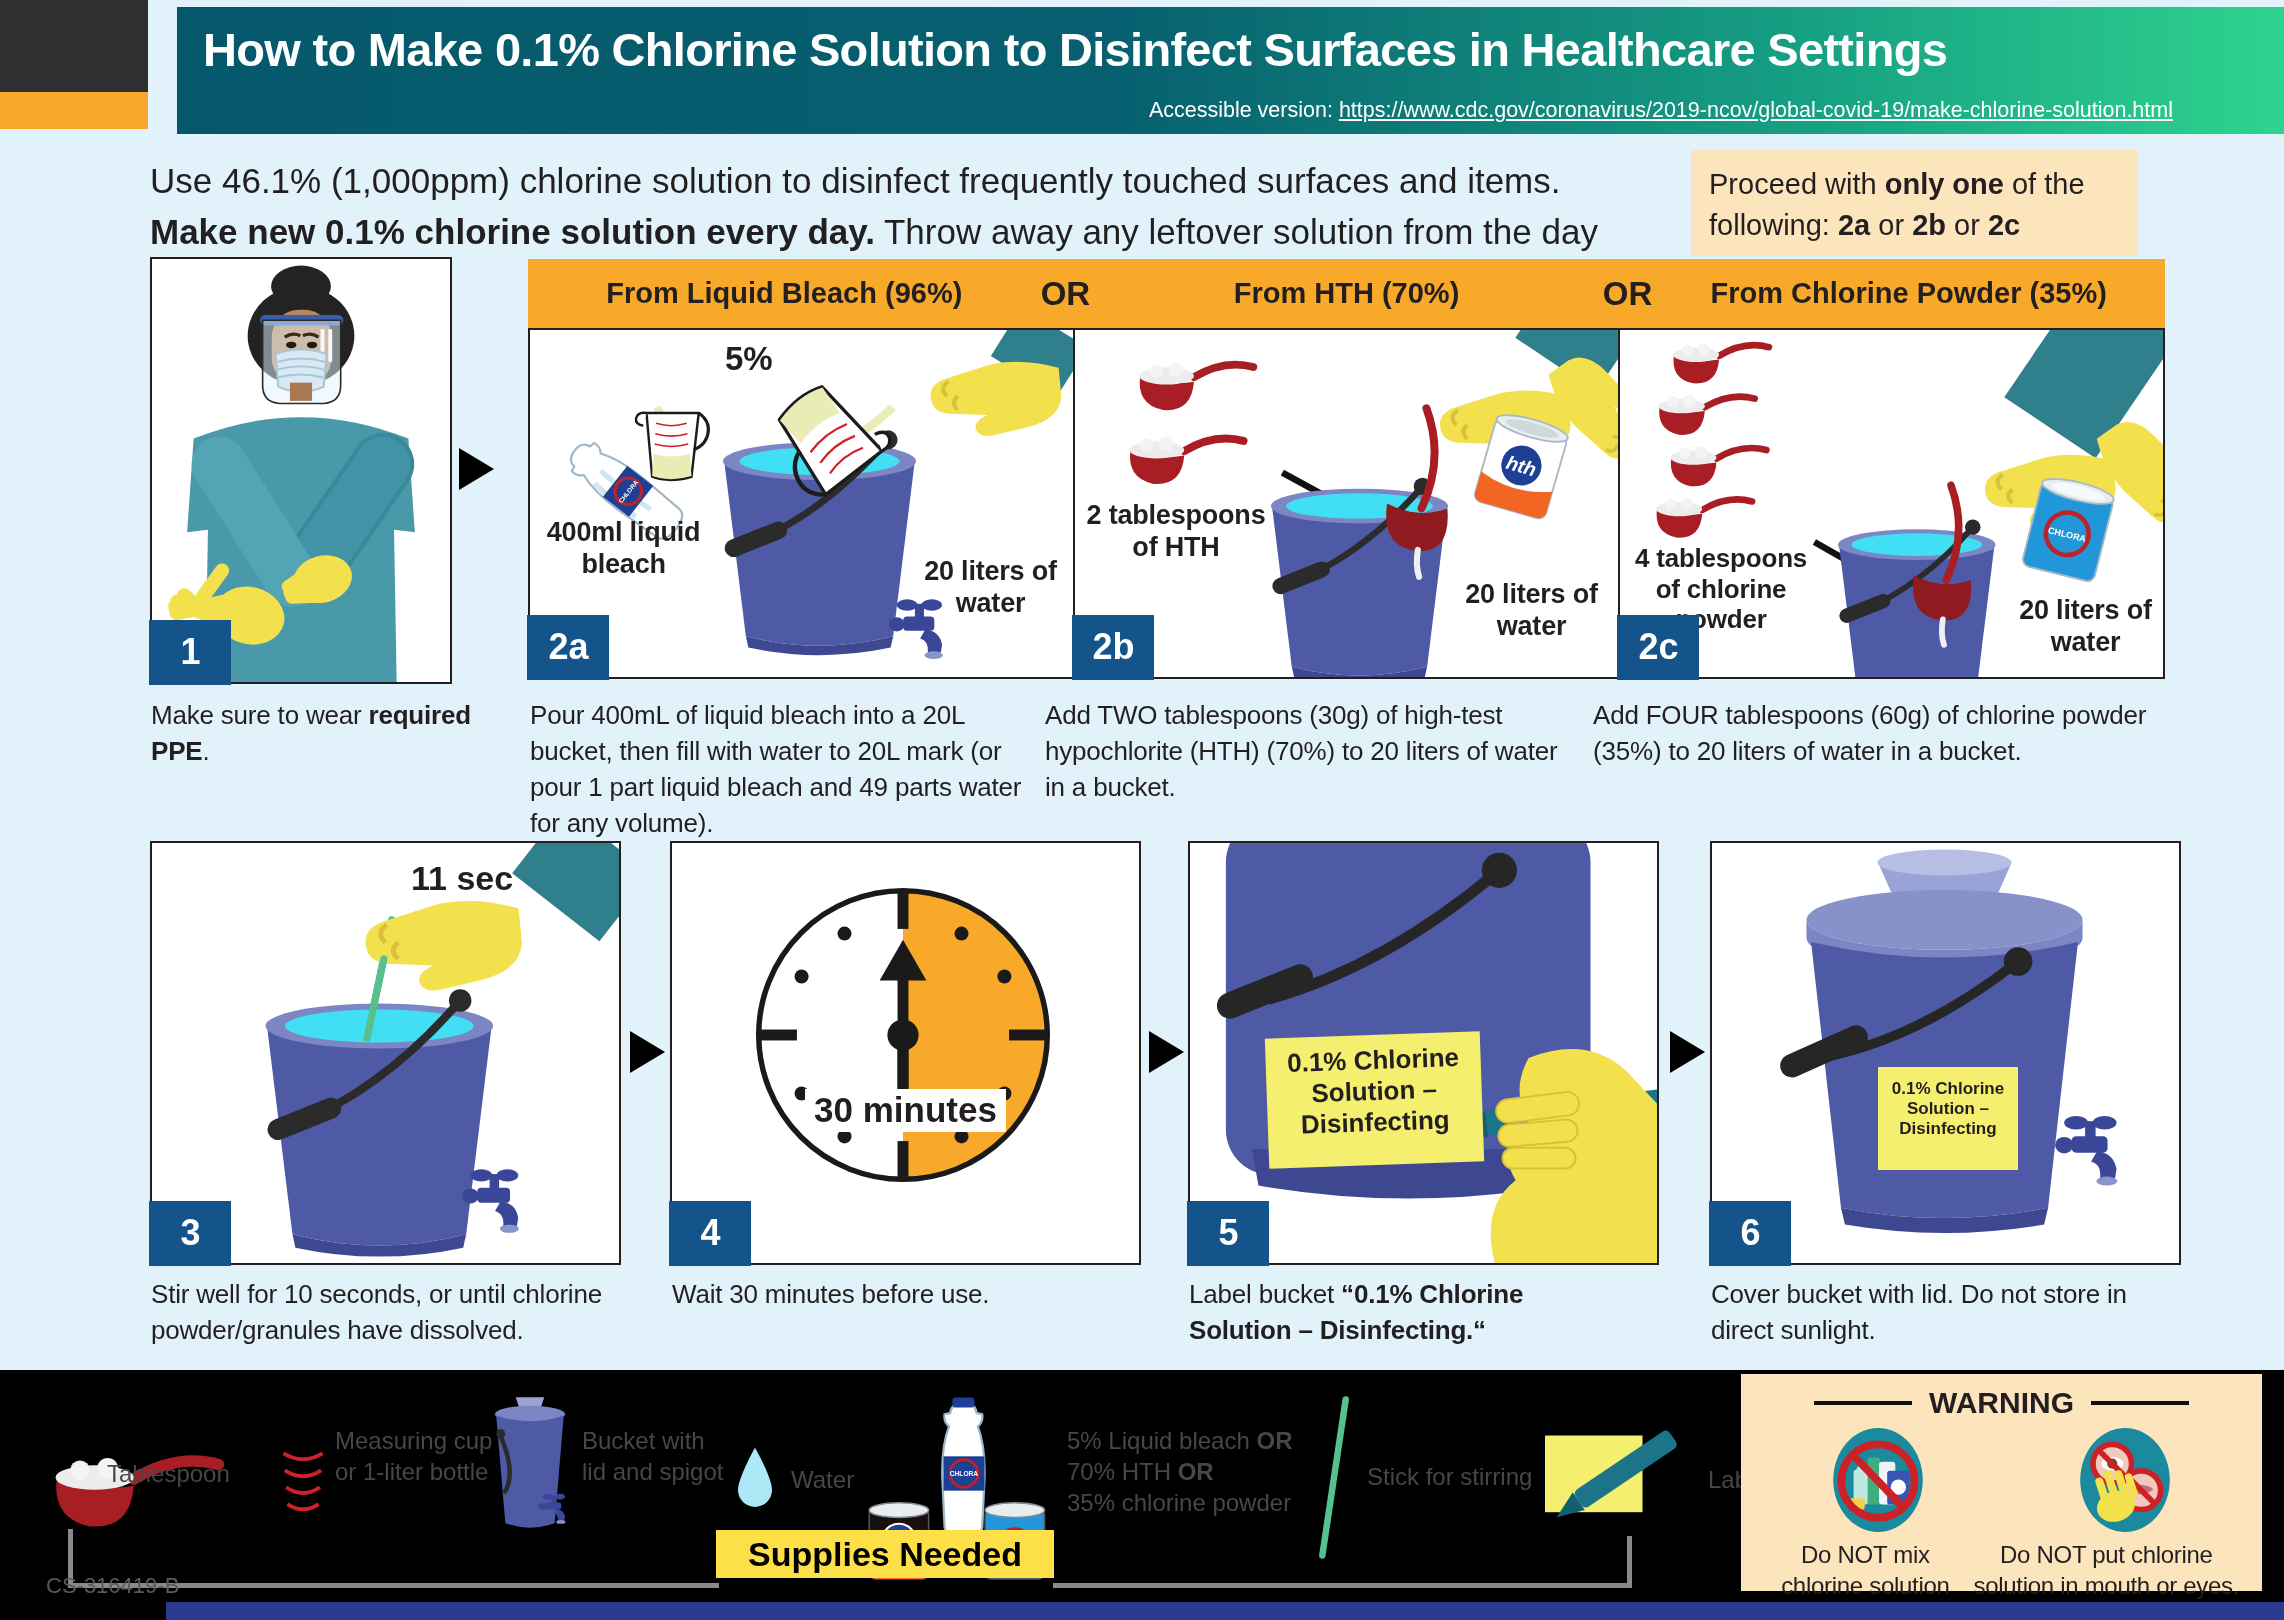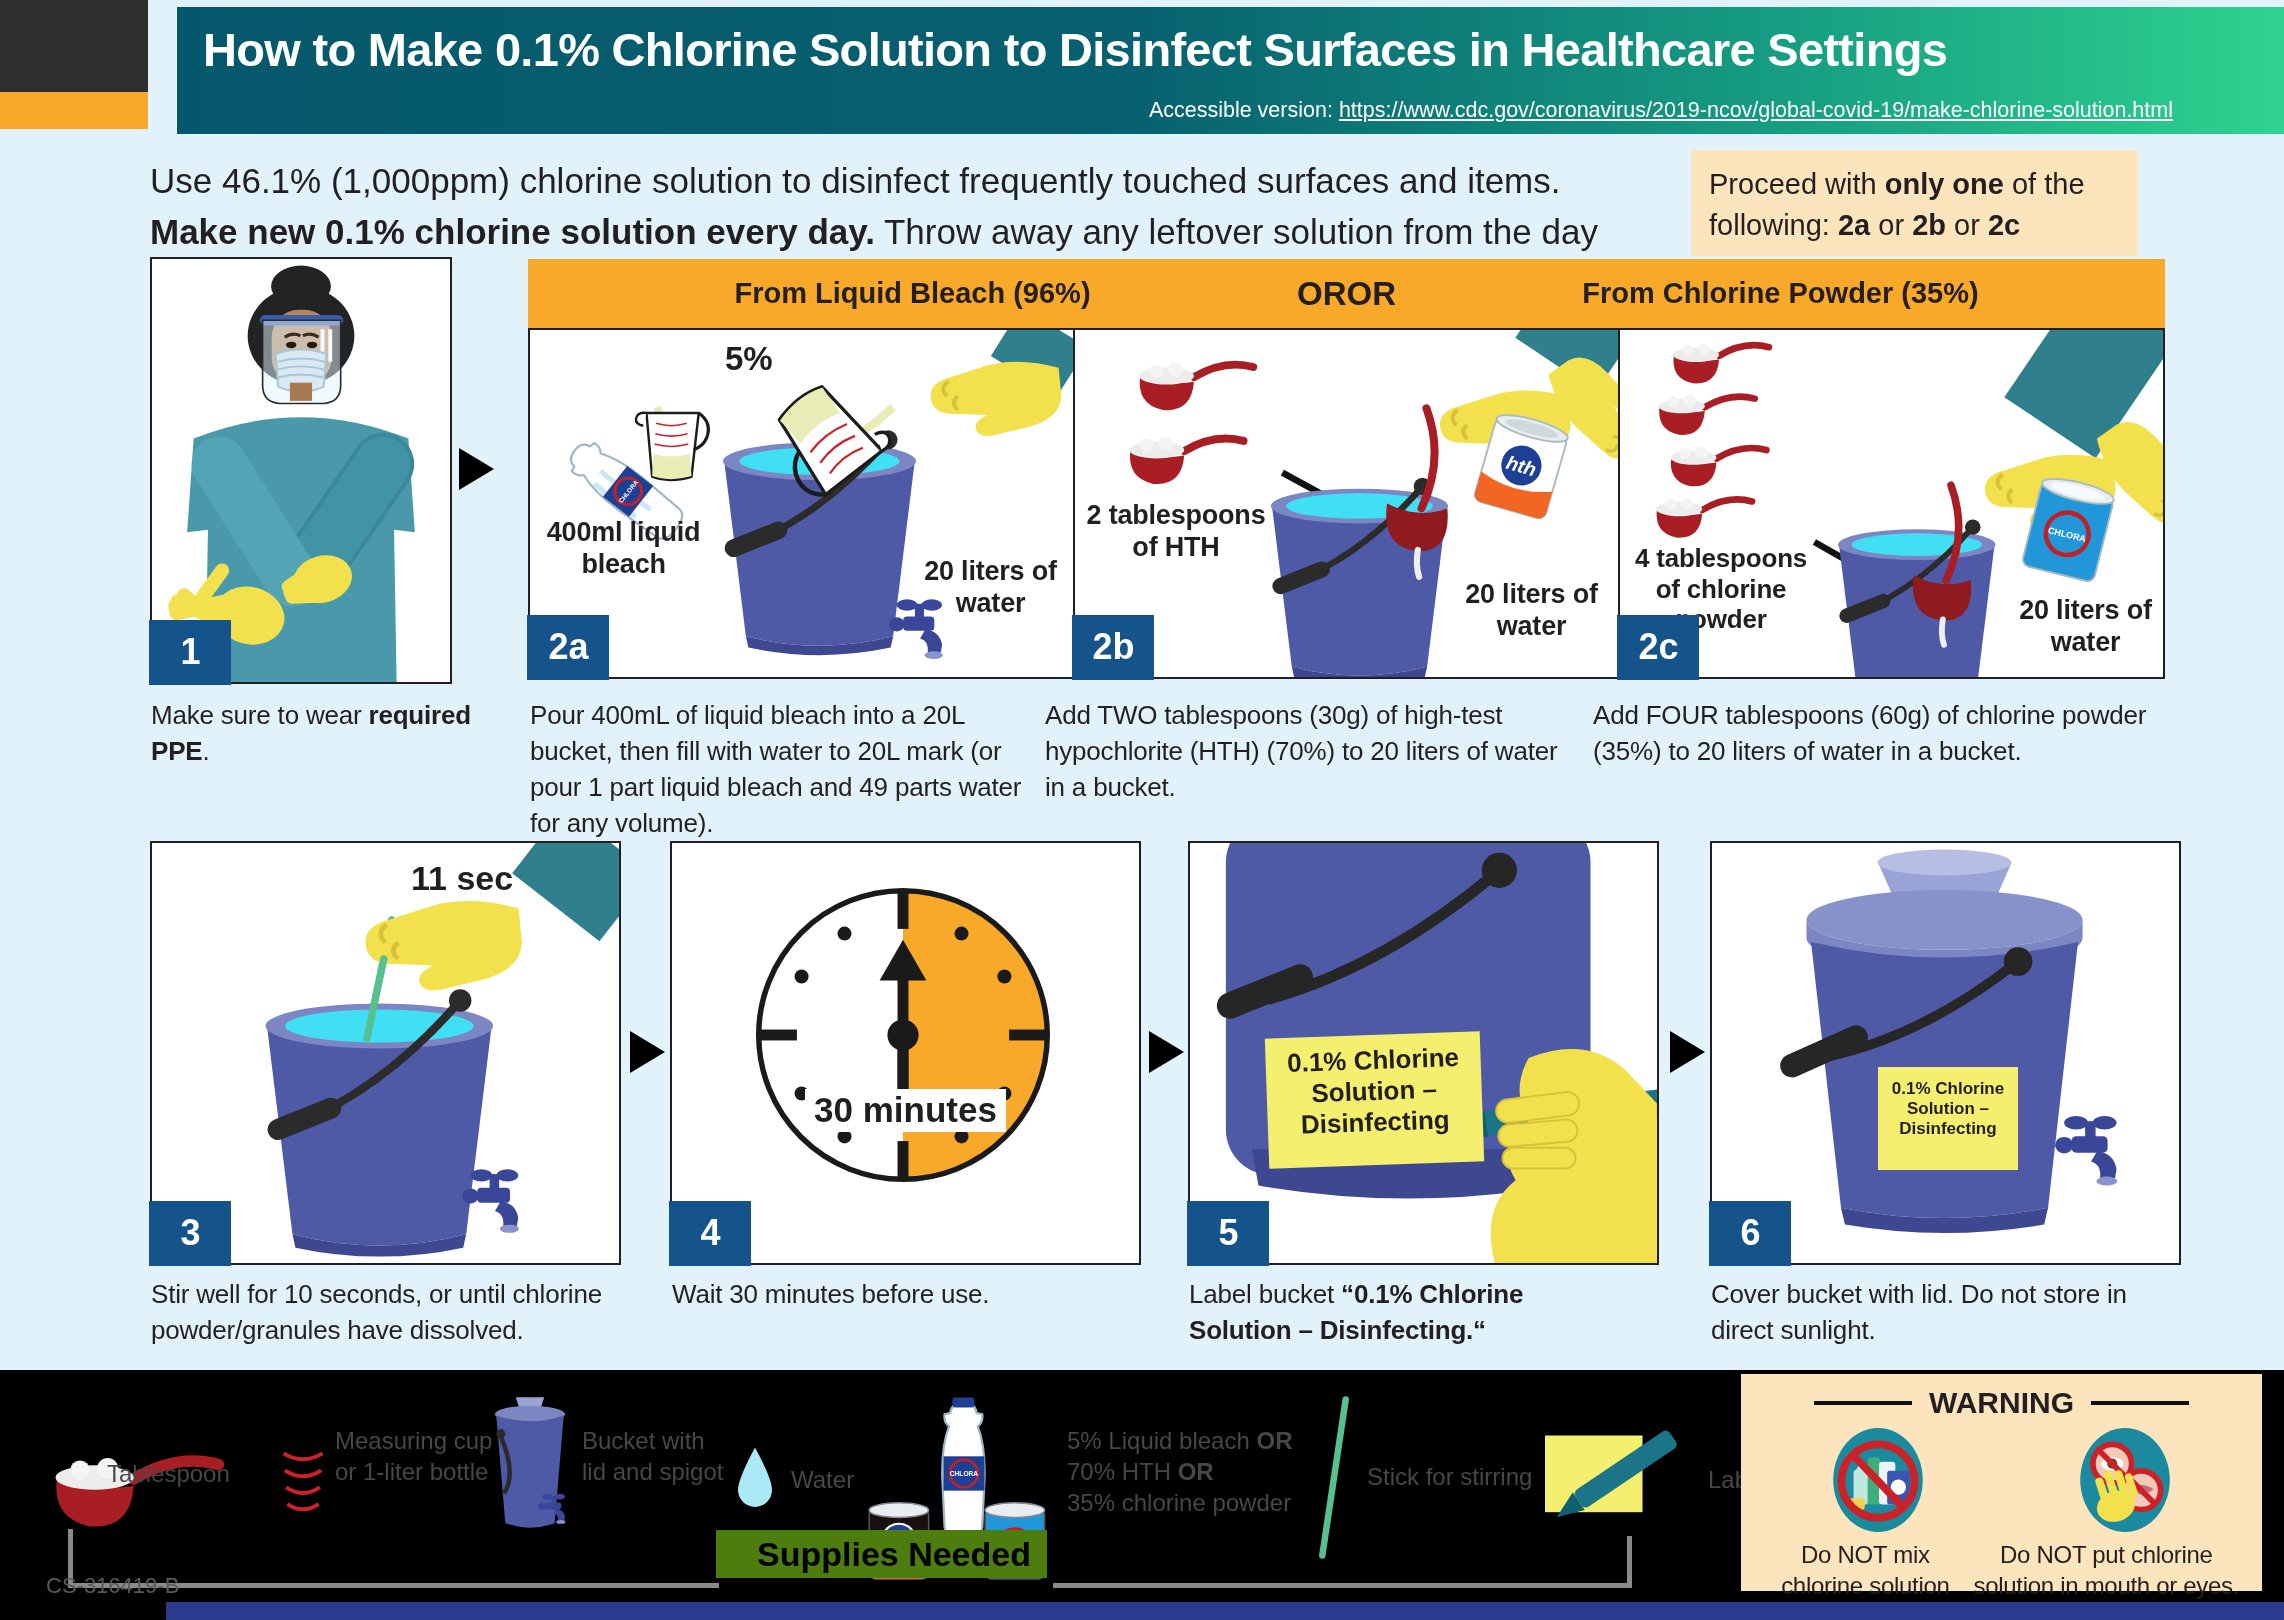--- a/index.html
+++ b/index.html
@@ -38,22 +38,22 @@
     border:2.6px solid #231f20;box-sizing:border-box;background:#fff;}
   .opt-col{flex:1 1 0;position:relative;}
   .opt-col + .opt-col{border-left:2.6px solid #231f20;}
   .opt-col svg{position:absolute;left:0;top:0;width:100%;height:100%;}
   .plabel{position:absolute;font-weight:700;font-size:27px;line-height:1.18;letter-spacing:-0.2px;}
   .plabel.center{text-align:center;}
   
   .bottombar{left:0;top:1370px;width:2284px;height:251px;background:#000;}
   .bluestrip{left:166px;top:1602px;width:2118px;height:18px;background:#2c3a8e;}
   .supply-label{position:absolute;color:#474747;font-size:24px;line-height:1.3;}
-  .supplies-box{left:716px;top:1530px;width:306px;height:48px;background:#4d7c0f;
-    display:flex;align-items:center;justify-content:center;font-size:34px;font-weight:700;color:#000;padding-left:25px;}
+  .supplies-box{left:716px;top:1530px;width:338px;height:48px;background:#fde047;
+    display:flex;align-items:center;justify-content:center;font-size:34px;font-weight:700;color:#000;}
   .leader{background:#8a8a8a;}
   .cs-code{left:46px;top:1573px;color:#5a5a5a;font-size:22px;}
   
   .warning{left:1741px;top:1374px;width:521px;height:217px;background:#fce5bd;box-sizing:border-box;padding:12px 13px;}
   .warning .wtitle{display:flex;align-items:center;justify-content:center;gap:17px;font-size:30px;font-weight:700;}
   .warning .wtitle .rule{width:98px;height:4.6px;background:#111;}
   .warning .wicons{display:flex;justify-content:space-around;margin-top:3.9px;}
   .warning .wtexts{display:flex;justify-content:space-between;margin-top:3.9px;}
   .warning .wtext{font-size:24px;line-height:1.28;text-align:center;letter-spacing:-0.3px;}
   .wt-left{width:202px;margin-left:13px;}
@@ -166,20 +166,21 @@
       </g>
     </svg>
     <div class="badge">1</div>
   </div>
 
   <div class="abs arrow" style="left:459px;top:448px;"></div>
 
   <div class="abs opt-header">
     <span class="t">From Liquid Bleach (96%)</span>
     <span class="or">OR</span>
+    <span class="t">From HTH (70%)</span>
     <span class="or">OR</span>
     <span class="t">From Chlorine Powder (35%)</span>
   </div>
 
   <div class="abs opt-cols">
 
     <div class="opt-col">
       <svg viewBox="0 0 838 540" preserveAspectRatio="none">
         <g transform="translate(55,150) rotate(-52 60 60) scale(0.82)">
           <path d="M34,54 Q20,90 22,150 L26,236 Q28,254 60,254 Q92,254 94,236 L98,150 Q100,90 86,54 Q96,46 94,32 L84,30 Q82,12 60,12 Q38,12 36,30 L26,32 Q24,46 34,54 Z" fill="#fff" stroke="#9fb6c6" stroke-width="4"></path>

